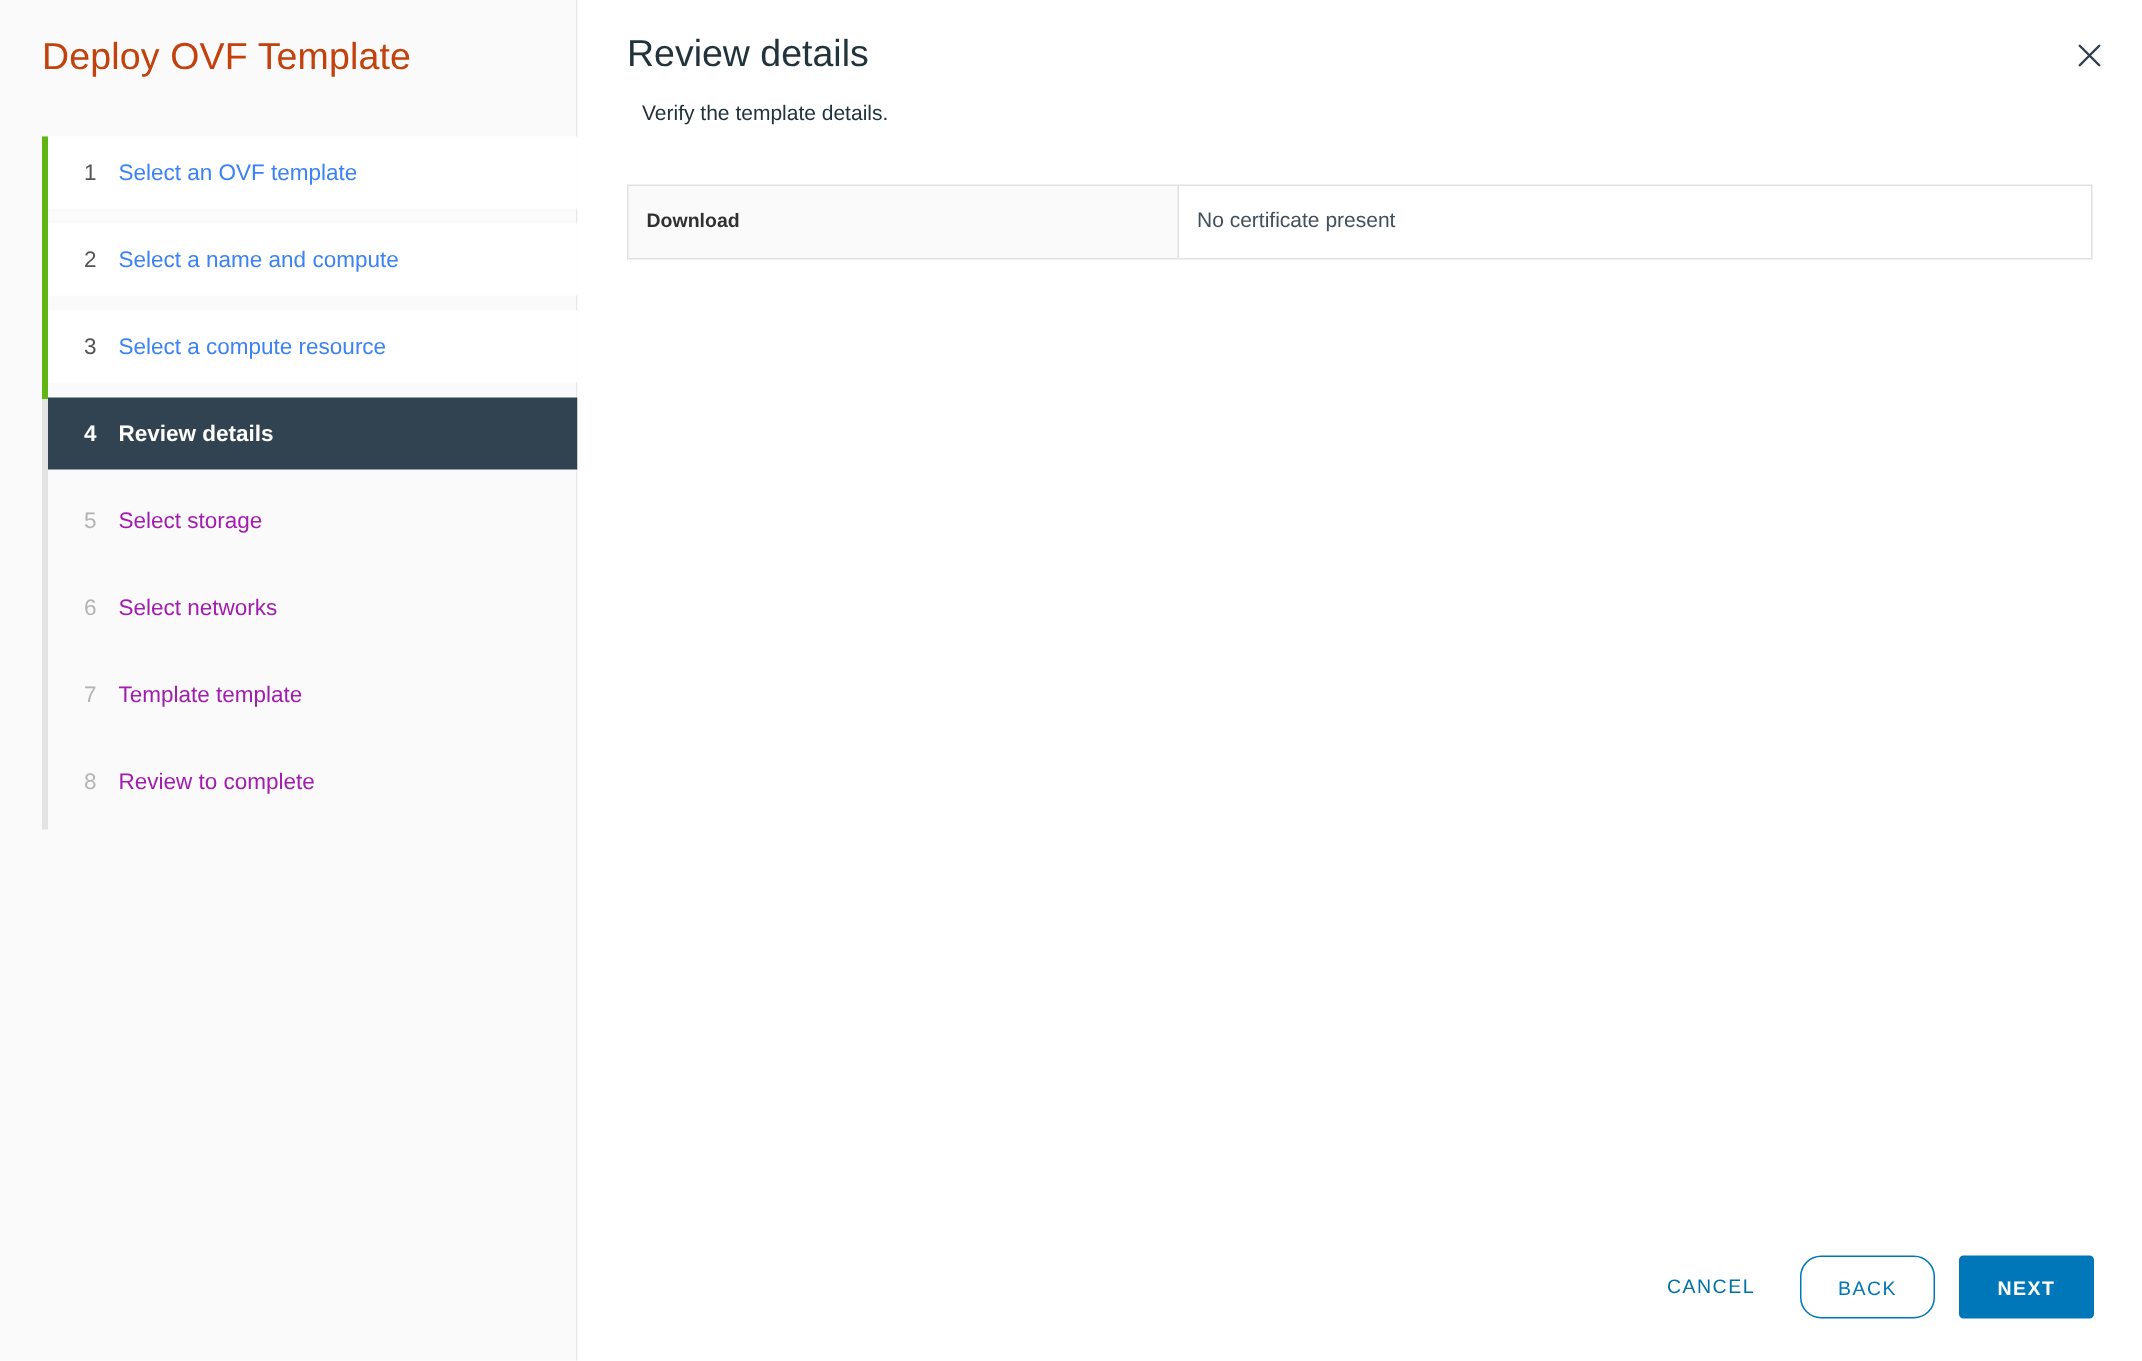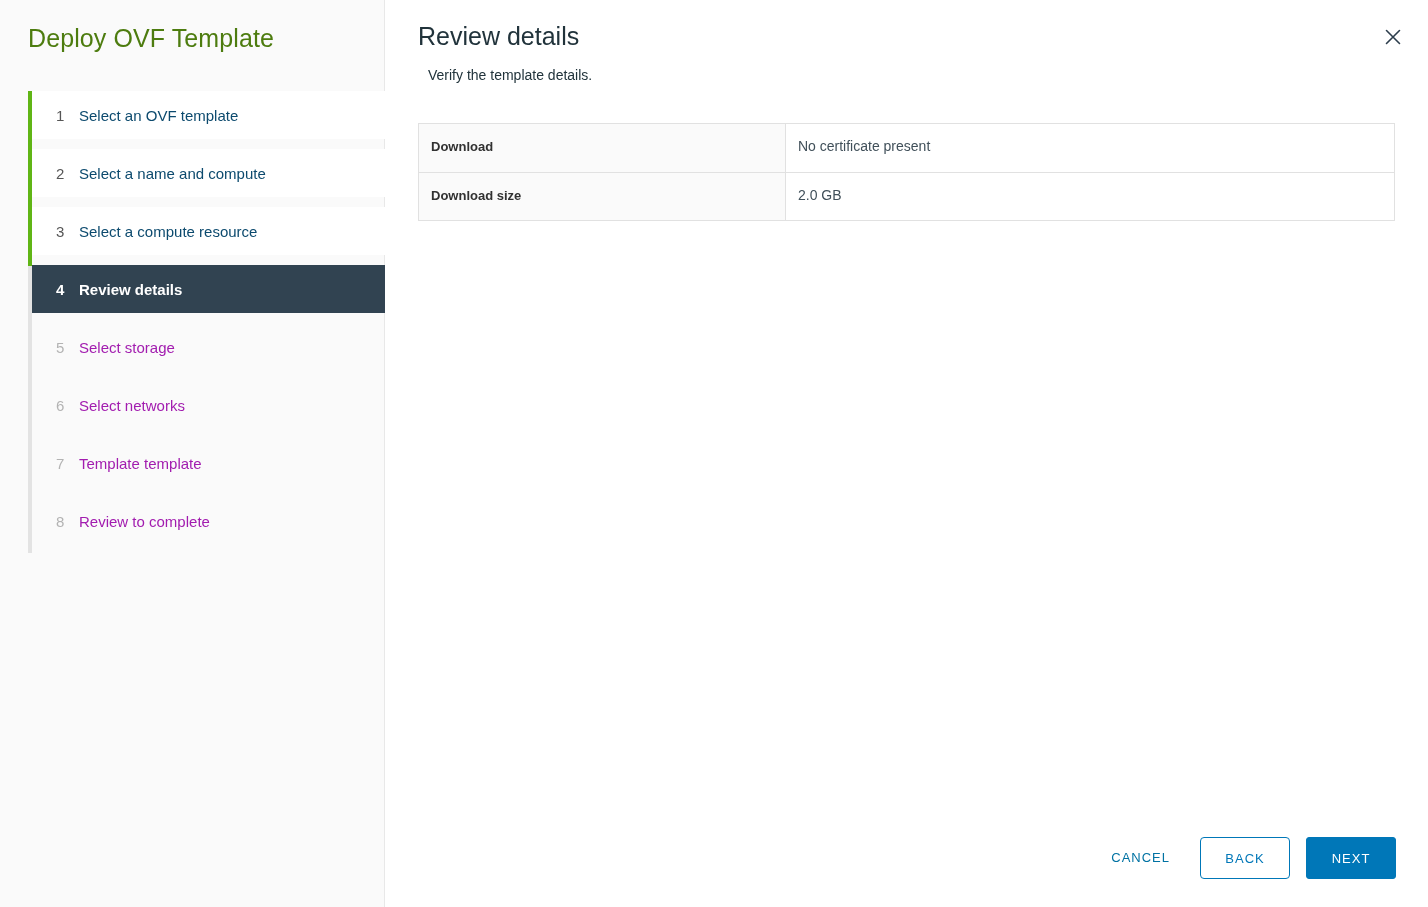--- a/index.html
+++ b/index.html
@@ -33,21 +33,21 @@
     box-sizing: border-box;
     flex: 0 0 385px;
   }
 
   #wizard-title {
     position: absolute;
     left: 28px;
     top: 24px;
     font-size: 25px;
     font-weight: 400;
-    color: #4d7c0f;
+    color: #c2410c;
     letter-spacing: 0.1px;
     white-space: nowrap;
   }
 
   #steps {
     position: absolute;
     left: 0;
     top: 91px;
     width: 385px;
   }
@@ -92,21 +92,21 @@
     white-space: nowrap;
   }
 
   
   .step.done {
     background: #ffffff;
     margin-left: 32px;
     width: 353px;
   }
   .step.done .step-num { left: 24px; color: #565656; }
-  .step.done .step-label { left: 47px; color: #0c4a6e; }
+  .step.done .step-label { left: 47px; color: #3b82f6; }
 
   
   .step.active {
     background: #314351;
     margin-left: 32px;
     width: 353px;
     height: 48px;
   }
   .step.active .step-num {
     left: 24px;
@@ -232,33 +232,33 @@
     margin-right: 12px;
     font-weight: 500;
   }
   #back-button {
     background: #ffffff;
     border: 1px solid #0077b8;
     color: #0077b8;
     height: 42px;
     min-width: 90px;
     padding: 0 24px;
-    border-radius: 4px;
+    border-radius: 14px;
     margin-right: 16px;
     font-weight: 500;
   }
   #next-button {
     background: #0077b8;
     border: 1px solid #0077b8;
     color: #ffffff;
     height: 42px;
     min-width: 90px;
     padding: 0 18px;
     border-radius: 3px;
-    font-weight: 400;
+    font-weight: 700;
   }
 </style>
 </head>
 <body>
 
 <div id="wizard">
 
   <div id="sidebar">
     <div id="wizard-title">Deploy OVF Template</div>
 
@@ -320,26 +320,20 @@
     <div id="page-subtitle">Verify the template details.</div>
 
     <table id="details-table">
       <tbody>
         <tr>
           <td class="lbl">Download</td>
           <td class="val">
             <span class="line">No certificate present</span>
           </td>
         </tr>
-        <tr>
-          <td class="lbl">Download size</td>
-          <td class="val">
-            <span class="line">2.0 GB</span>
-          </td>
-        </tr>
       </tbody>
     </table>
 
     <div id="footer">
       <button class="btn" id="cancel-button">CANCEL</button>
       <button class="btn" id="back-button">BACK</button>
       <button class="btn" id="next-button">NEXT</button>
     </div>
 
   </div>

